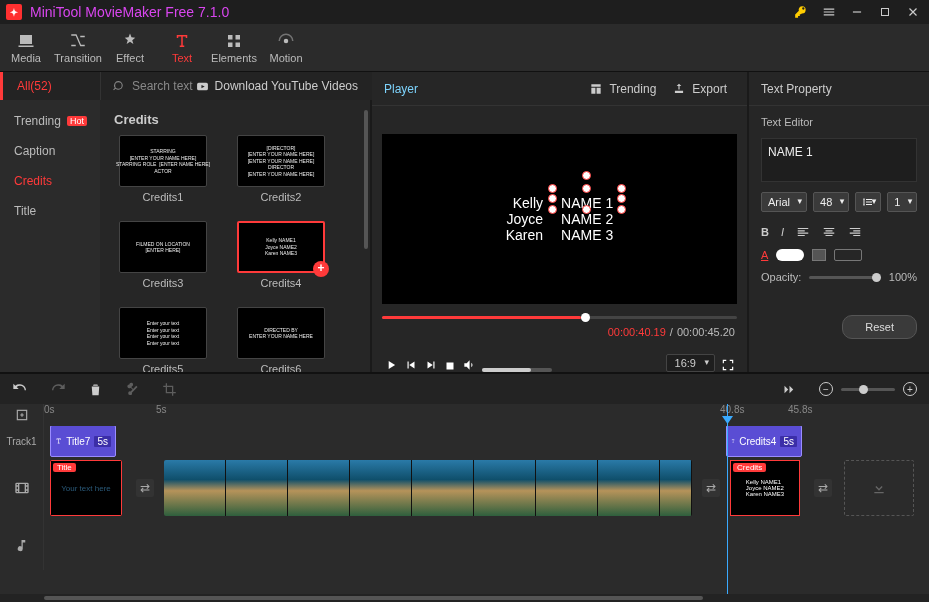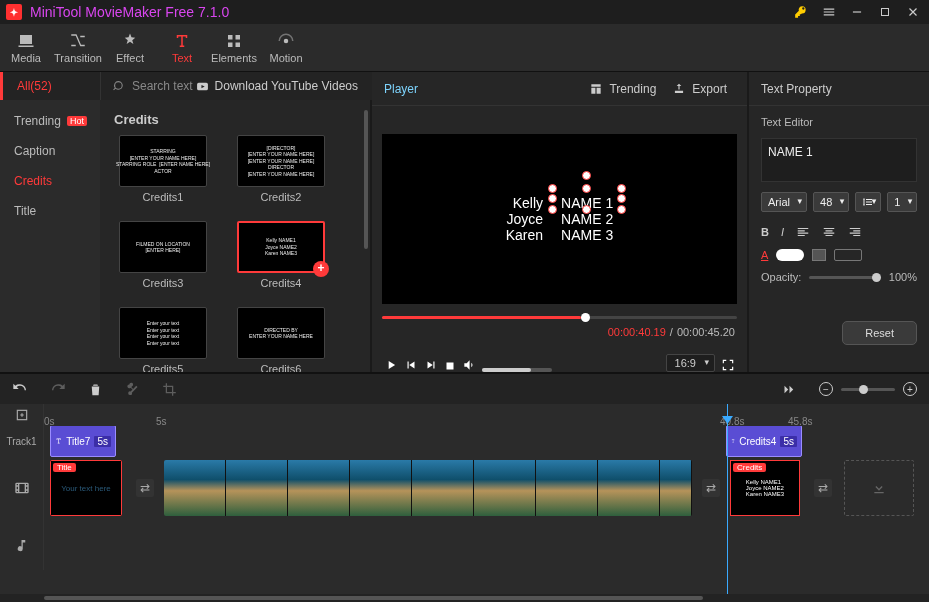--- a/index.html
+++ b/index.html
@@ -75,36 +75,36 @@
 .fmtrow{display:flex;gap:12px;align-items:center;padding-top:3px}
 .fmtbtn{cursor:pointer;color:#ccc}
 .colorrow{display:flex;gap:8px;align-items:center}
 .colorchip{width:28px;height:12px;background:#fff;border-radius:6px}
 .chip2{width:14px;height:12px;background:#555;border:1px solid #777}
 .chip3{width:28px;height:12px;border:1px solid #777;border-radius:2px}
 .uline{color:#ff3a3a;text-decoration:underline}
 .oprow{display:flex;align-items:center;gap:8px}
 .oprow .track{flex:1;height:3px;background:#555;border-radius:2px;position:relative}
 .oprow .track .k{position:absolute;right:0;top:-3px;width:9px;height:9px;border-radius:50%;background:#ccc}
-.resetbtn{align-self:flex-end;margin-top:auto;margin-bottom:17px;background:#3a3a3a;border:1px solid #555;color:#ddd;padding:5px 22px;border-radius:5px;cursor:pointer}
+.resetbtn{align-self:flex-end;margin-top:auto;margin-bottom:23px;background:#3a3a3a;border:1px solid #555;color:#ddd;padding:5px 22px;border-radius:10px;cursor:pointer}
 
 .tl-toolbar{height:32px;background:#232323;display:flex;align-items:center;padding:0 12px;gap:22px;border-top:2px solid #111}
 .tl-toolbar .tool{color:#ccc;cursor:pointer}
 .tl-toolbar .disabled{opacity:.35}
 .tl-toolbar .spacer{flex:1}
 .zoomwrap{display:flex;align-items:center;gap:8px}
 .zoomtrack{width:54px;height:3px;background:#555;border-radius:2px;position:relative}
 .zoomtrack .k{position:absolute;left:18px;top:-3px;width:9px;height:9px;border-radius:50%;background:#ccc}
 .zcircle{width:14px;height:14px;border:1.5px solid #ccc;border-radius:50%;display:flex;align-items:center;justify-content:center;font-size:10px}
 
 .timeline{flex:0 0 198px;background:#2b2b2b;display:flex;flex-direction:column;position:relative}
 .truler{height:22px;display:flex;position:relative}
 .trackhdr{width:44px;background:#2b2b2b;border-right:1px solid #333;display:flex;align-items:center;justify-content:center}
 .rulerarea{flex:1;position:relative;color:#888;font-size:10px}
-.rulerarea span{position:absolute;top:12px}
+.rulerarea span{position:absolute;top:0}
 .tracks{flex:1;overflow:hidden}
 .trackrow{height:56px;display:flex;align-items:center}
 .trackrow.tall{height:64px}
 .trackrow .hdr{width:44px;height:100%;display:flex;align-items:center;justify-content:center;color:#aaa;font-size:10px;border-right:1px solid #333}
 .trackrow .lane{flex:1;height:100%;position:relative;display:flex;align-items:center}
 .clip{position:absolute;height:32px;background:#5a4dd4;border:1px solid #9a8cff;border-radius:2px;display:flex;align-items:center;padding:0 4px;gap:4px;color:#fff;font-size:10px}
 .clip .dur{background:#3b2ea8;padding:0 3px;border-radius:1px}
 .vclip{position:absolute;height:56px;border-radius:2px;overflow:hidden;display:flex}
 .vclip .titleclip{width:72px;height:100%;background:#000;border:1px solid #ff3a3a;position:relative;display:flex;align-items:center;justify-content:center;color:#fff;font-size:8px}
 .vclip .titleclip .tag{position:absolute;top:2px;left:2px;background:#ff3a3a;color:#fff;font-size:8px;padding:0 4px;border-radius:2px}

